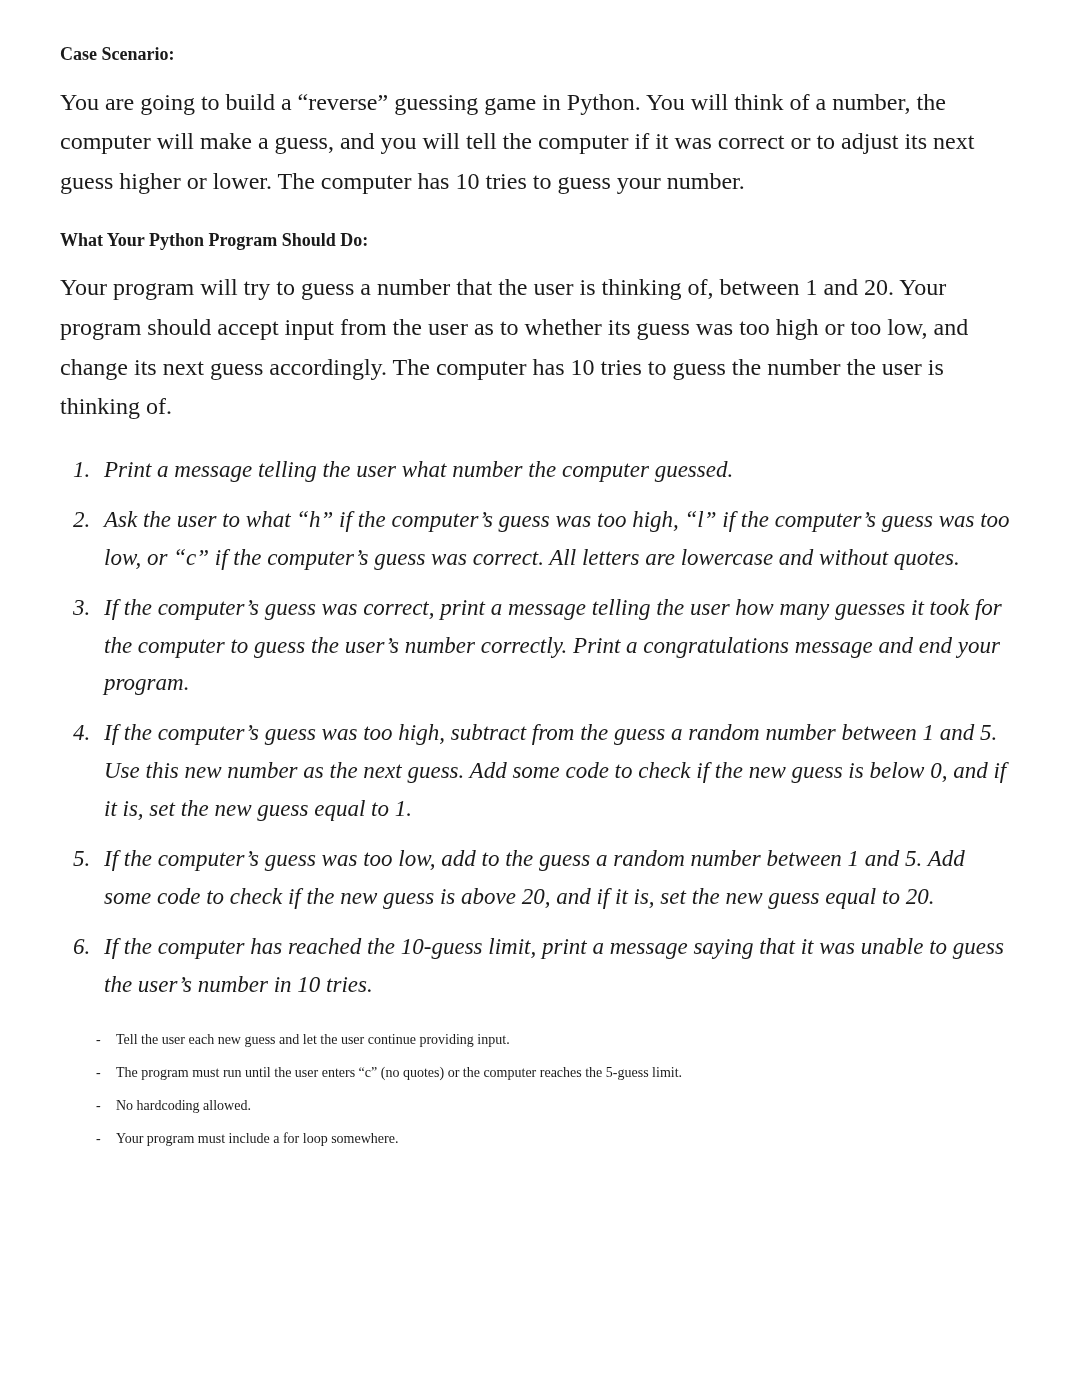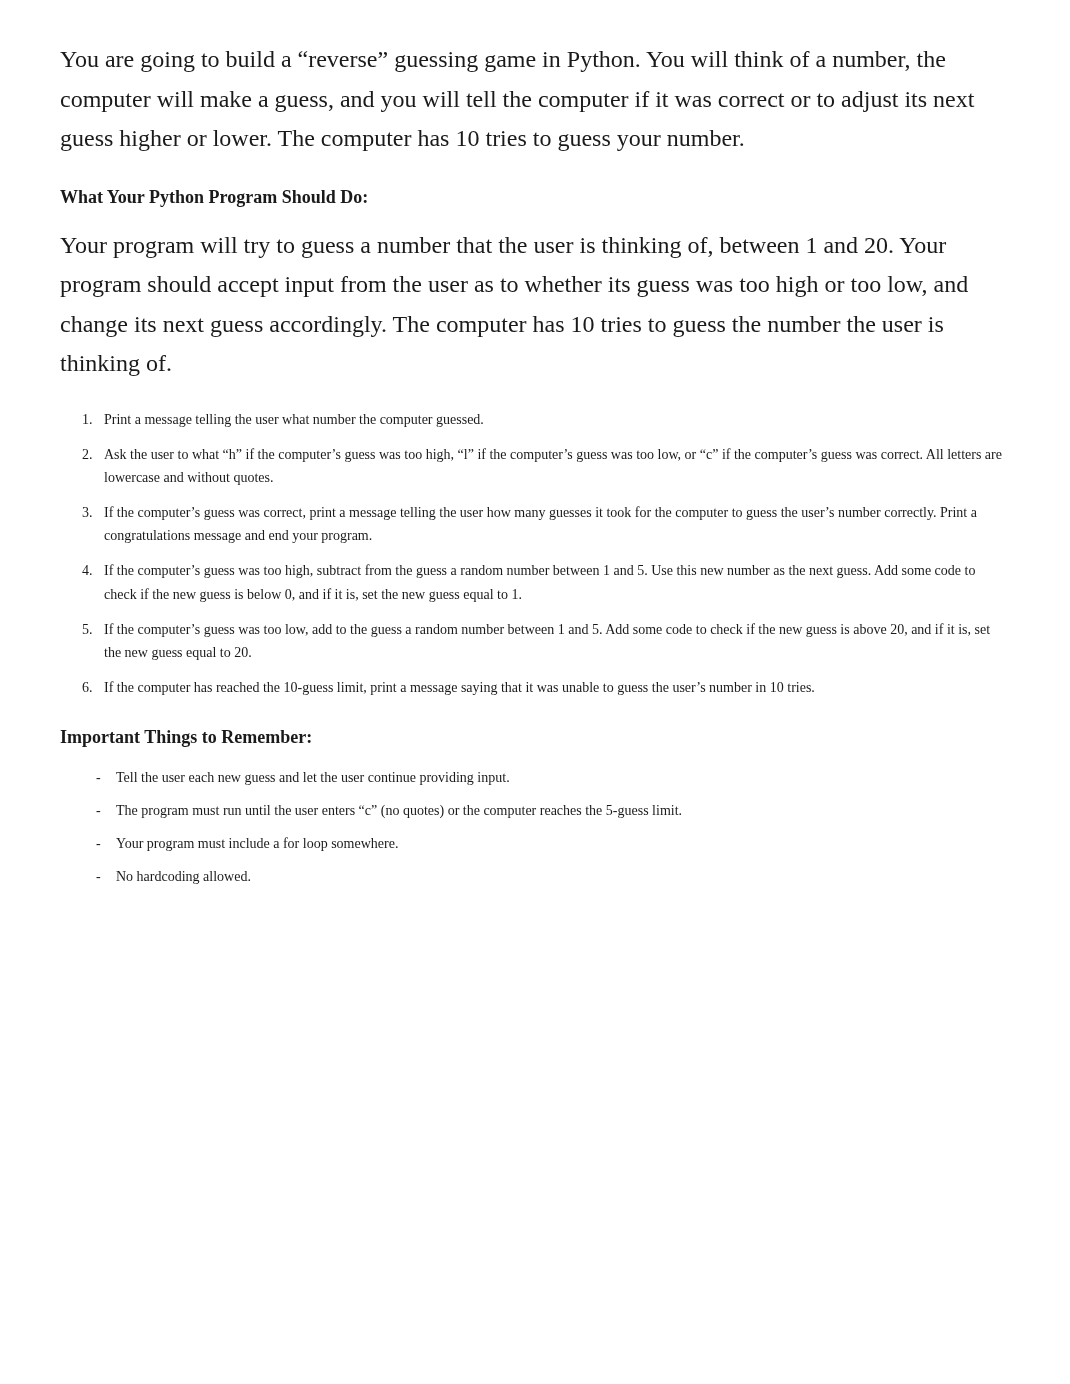--- a/index.html
+++ b/index.html
@@ -35,23 +35,24 @@
     }
 
     ol {
       margin-left: 36px;
       margin-top: 8px;
       margin-bottom: 8px;
     }
 
     ol li {
       margin-bottom: 12px;
-      font-size: 14px;
+      font-size: 23px;
       line-height: 1.65;
       padding-left: 8px;
+      font-style: italic;
     }
 
     ul.dash-list {
       list-style: none;
       margin-left: 36px;
       margin-top: 8px;
       margin-bottom: 8px;
     }
 
     ul.dash-list li {
@@ -67,42 +68,42 @@
       position: absolute;
       left: 0;
     }
   </style>
 </head>
 <body>
 
 <div>
 
   <div class="section">
+    <div class="section-heading">Case Scenario:</div>
     <p class="paragraph">You are going to build a “reverse” guessing game in Python. You will think of a number, the computer will make a guess, and you will tell the computer if it was correct or to adjust its next guess higher or lower. The computer has 10 tries to guess your number.</p>
   </div>
 
   <div class="section">
     <div class="section-heading">What Your Python Program Should Do:</div>
     <p class="paragraph">Your program will try to guess a number that the user is thinking of, between 1 and 20. Your program should accept input from the user as to whether its guess was too high or too low, and change its next guess accordingly. The computer has 10 tries to guess the number the user is thinking of.</p>
   </div>
 
   <div class="section">
     <ol>
       <li>Print a message telling the user what number the computer guessed.</li>
       <li>Ask the user to what “h” if the computer’s guess was too high, “l” if the computer’s guess was too low, or “c” if the computer’s guess was correct. All letters are lowercase and without quotes.</li>
       <li>If the computer’s guess was correct, print a message telling the user how many guesses it took for the computer to guess the user’s number correctly. Print a congratulations message and end your program.</li>
       <li>If the computer’s guess was too high, subtract from the guess a random number between 1 and 5. Use this new number as the next guess. Add some code to check if the new guess is below 0, and if it is, set the new guess equal to 1.</li>
       <li>If the computer’s guess was too low, add to the guess a random number between 1 and 5. Add some code to check if the new guess is above 20, and if it is, set the new guess equal to 20.</li>
       <li>If the computer has reached the 10-guess limit, print a message saying that it was unable to guess the user’s number in 10 tries.</li>
     </ol>
   </div>
 
   <div class="section">
-    <div class="section-heading">Important Things to Remember:</div>
     <ul class="dash-list">
       <li>Tell the user each new guess and let the user continue providing input.</li>
       <li>The program must run until the user enters “c” (no quotes) or the computer reaches the 5-guess limit.</li>
+      <li>No hardcoding allowed.</li>
       <li>Your program must include a for loop somewhere.</li>
-      <li>No hardcoding allowed.</li>
     </ul>
   </div>
 
 </div>
 
 </body></html>

